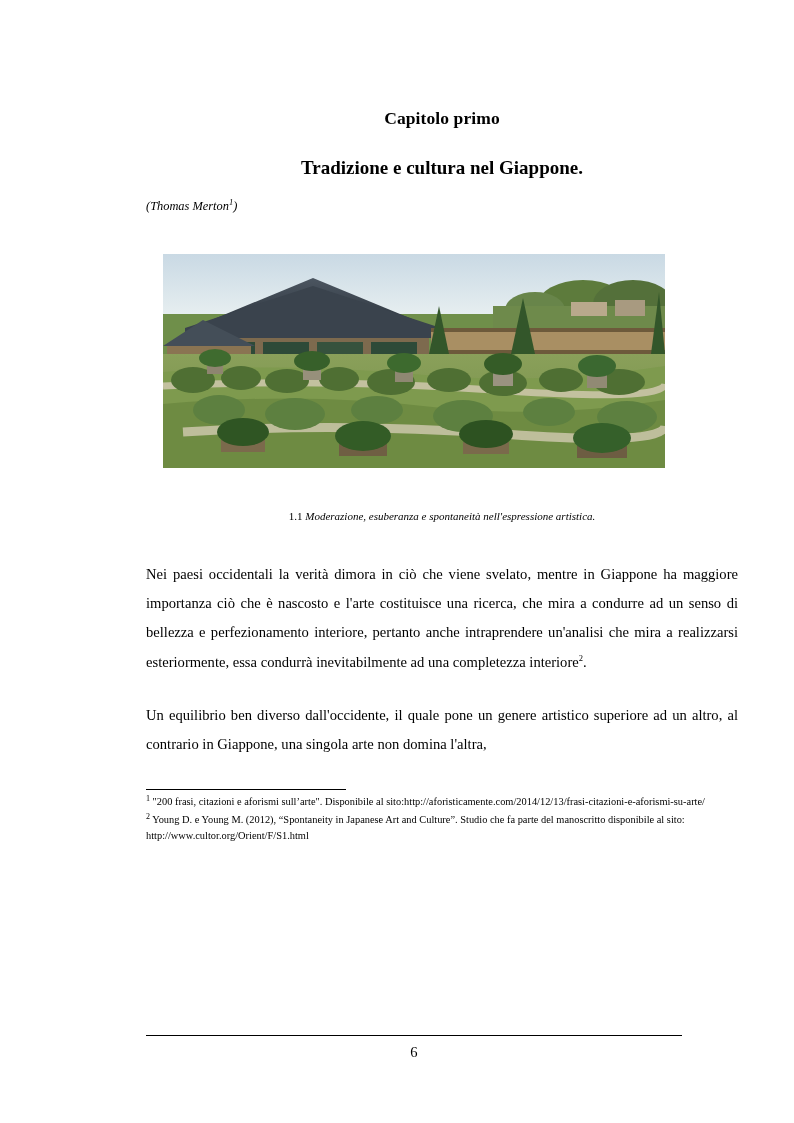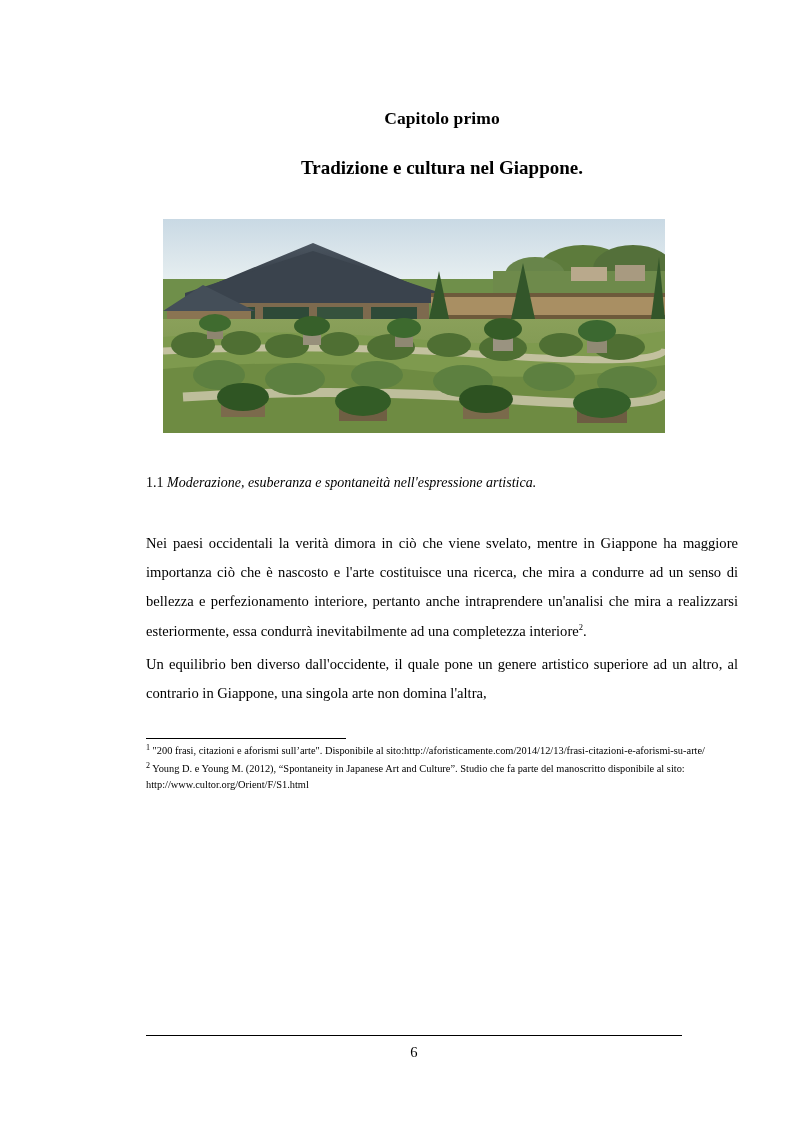--- a/index.html
+++ b/index.html
@@ -55,33 +55,33 @@
   .figure {
     margin: 40px 0 0 17px;
     width: 502px;
     height: 214px;
     position: relative;
     overflow: hidden;
     background: #6f8f4a;
   }
   .fig-svg { display: block; width: 502px; height: 214px; }
   .section-heading {
-    text-align: left;
-    font-size: 14px;
+    text-align: center;
+    font-size: 11px;
     margin: 42px 0 0 0;
   }
   .section-heading .num { font-style: normal; }
   .section-heading .ttl { font-style: italic; }
   .body-par {
     text-align: justify;
     font-size: 14.6px;
     line-height: 2.0;
     margin: 38px 0 0 0;
   }
-  .body-par + .body-par { margin-top: 4px; }
+  .body-par + .body-par { margin-top: 24px; }
   .footnote-rule {
     margin: 30px 0 4px 0;
     width: 200px;
     height: 0;
     border-top: 1px solid #000;
   }
   .footnotes {
     font-size: 10.4px;
     line-height: 1.55;
   }
@@ -109,20 +109,21 @@
 </head>
 <body>
 
 <div class="page">
 
   <div class="chapter-title">Capitolo primo</div>
 
   <div class="chapter-subtitle">Tradizione e cultura nel Giappone.</div>
 
 
+  <div class="epigraph-author"><span>(Thomas Merton</span><span class="sup">1</span><span>)</span></div>
 
   <div class="figure">
     <svg class="fig-svg" viewBox="0 0 502 214" preserveAspectRatio="none">
       <defs>
         <linearGradient id="sky" x1="0" y1="0" x2="0" y2="1">
           <stop offset="0%" stop-color="#c9d9e4"></stop>
           <stop offset="100%" stop-color="#e6eef0"></stop>
         </linearGradient>
         <linearGradient id="roofg" x1="0" y1="0" x2="0" y2="1">
           <stop offset="0%" stop-color="#4b5560"></stop>

